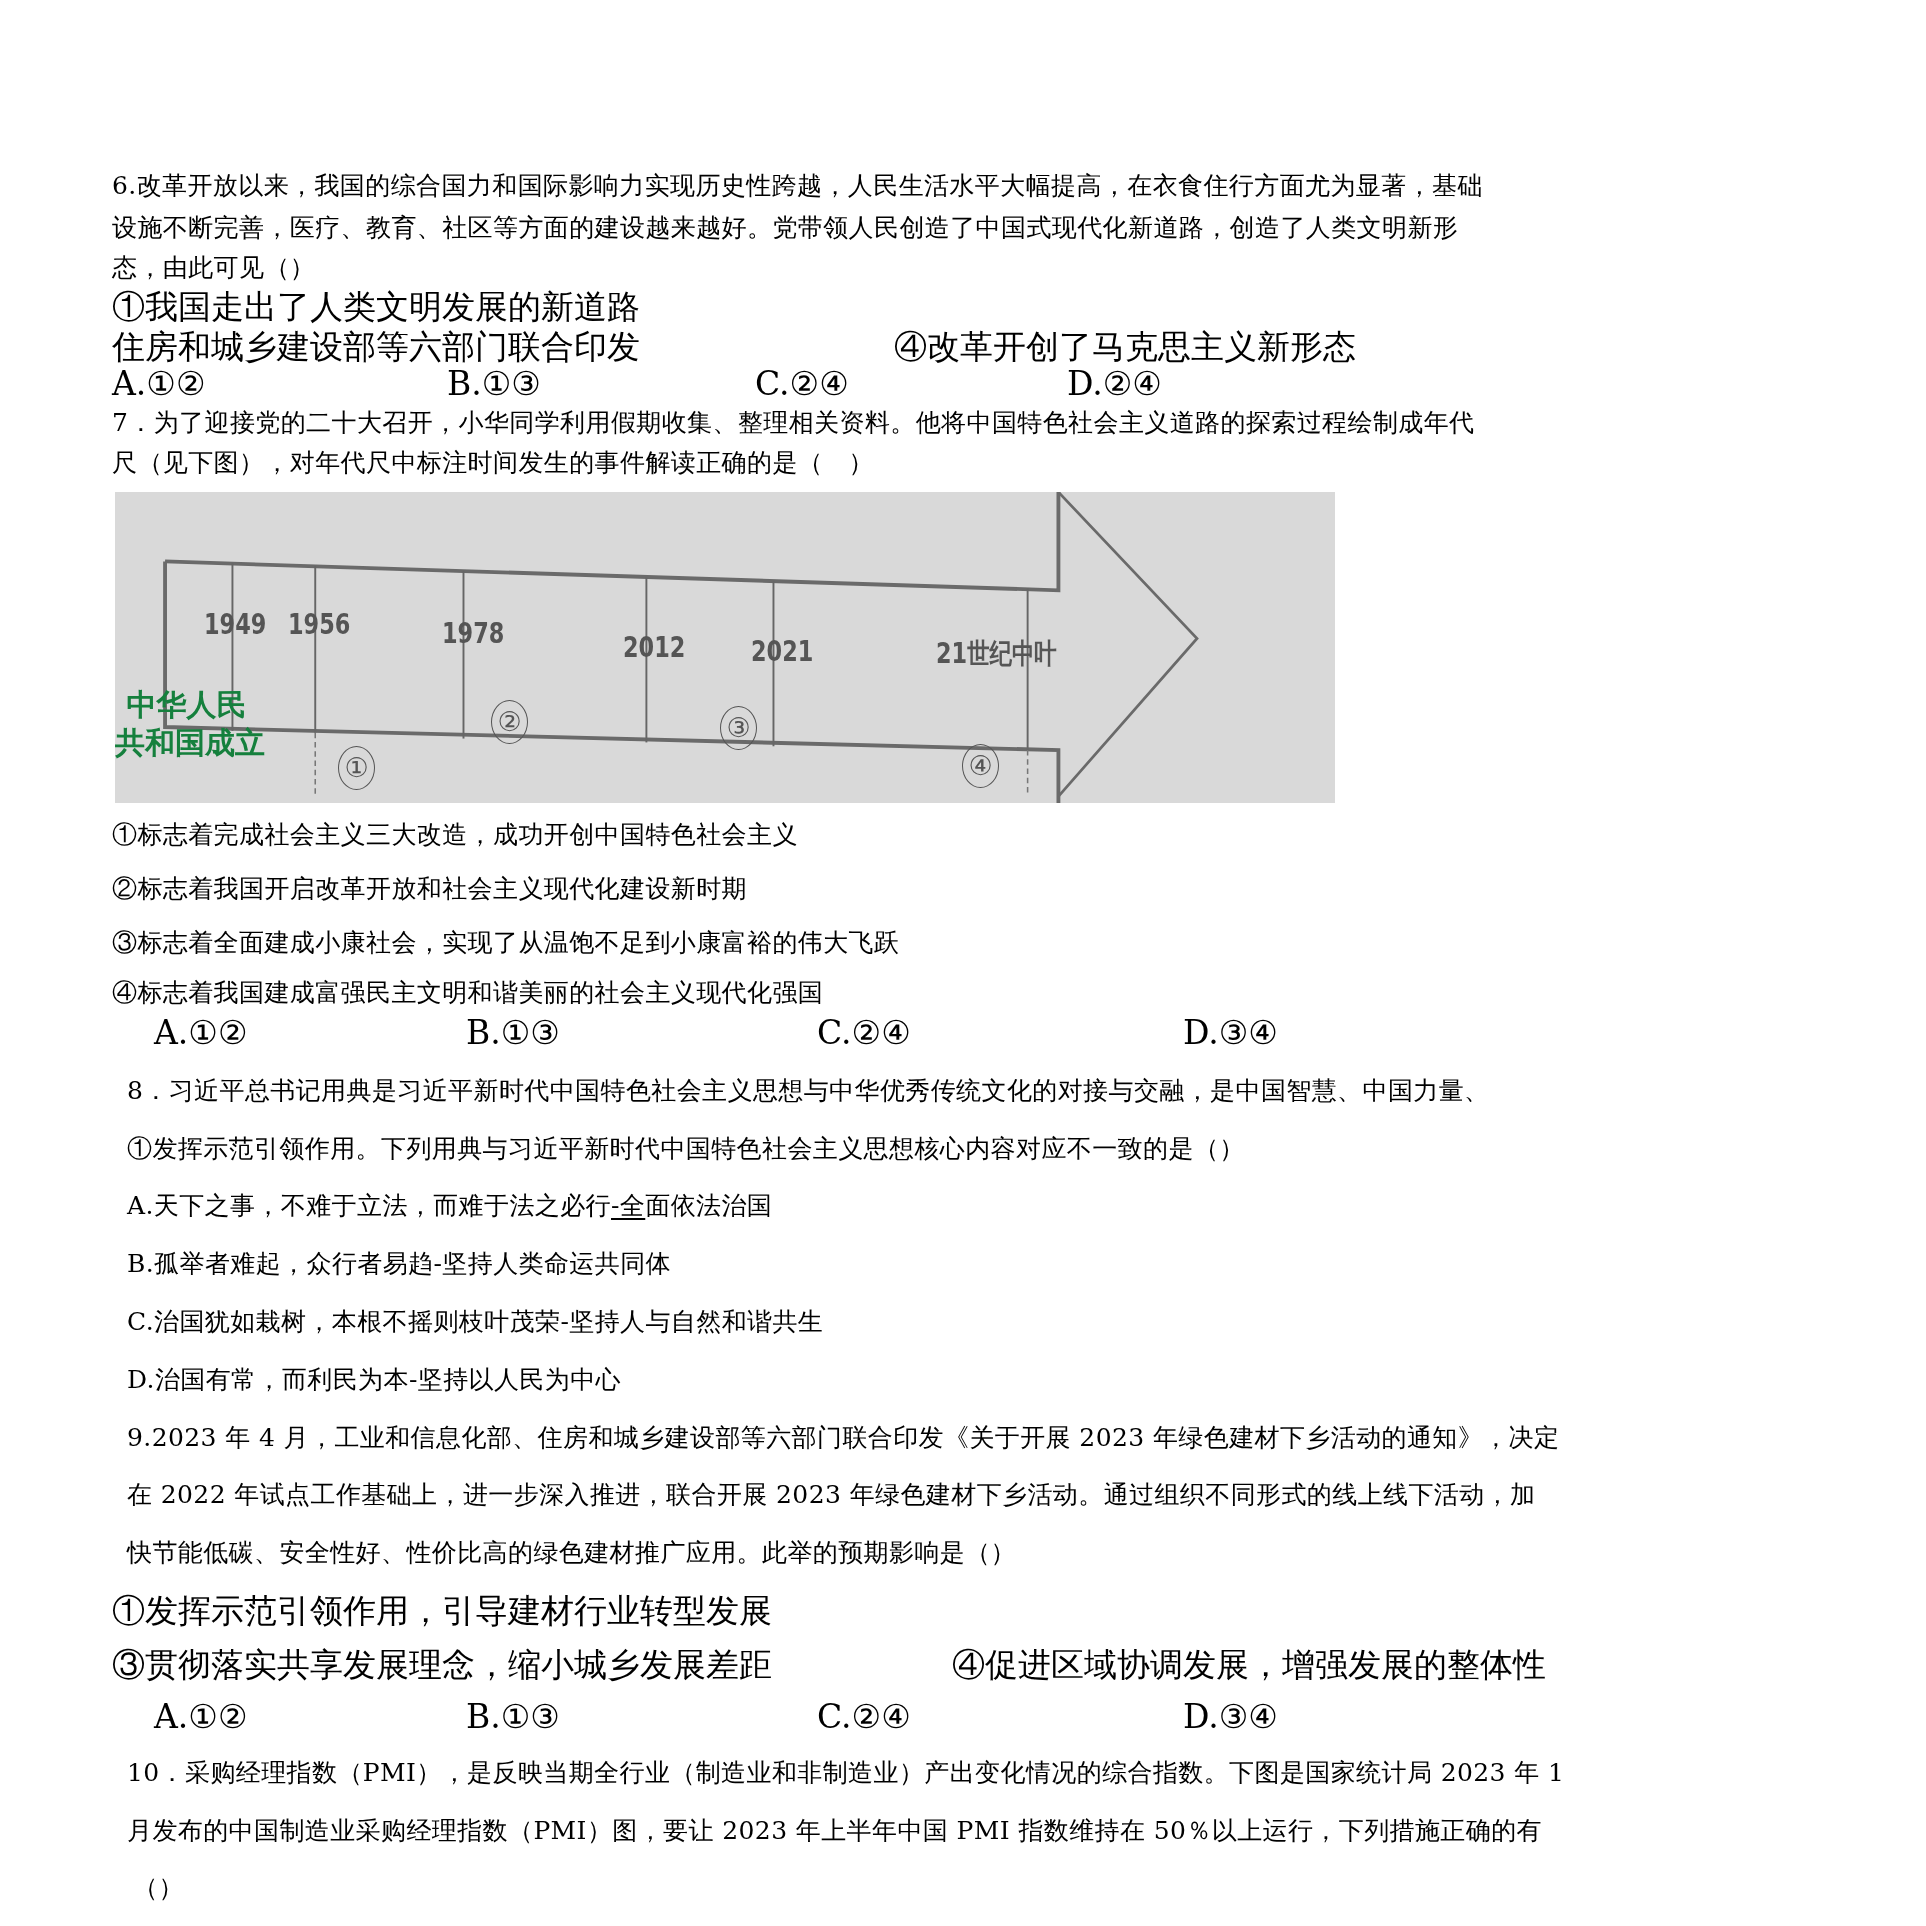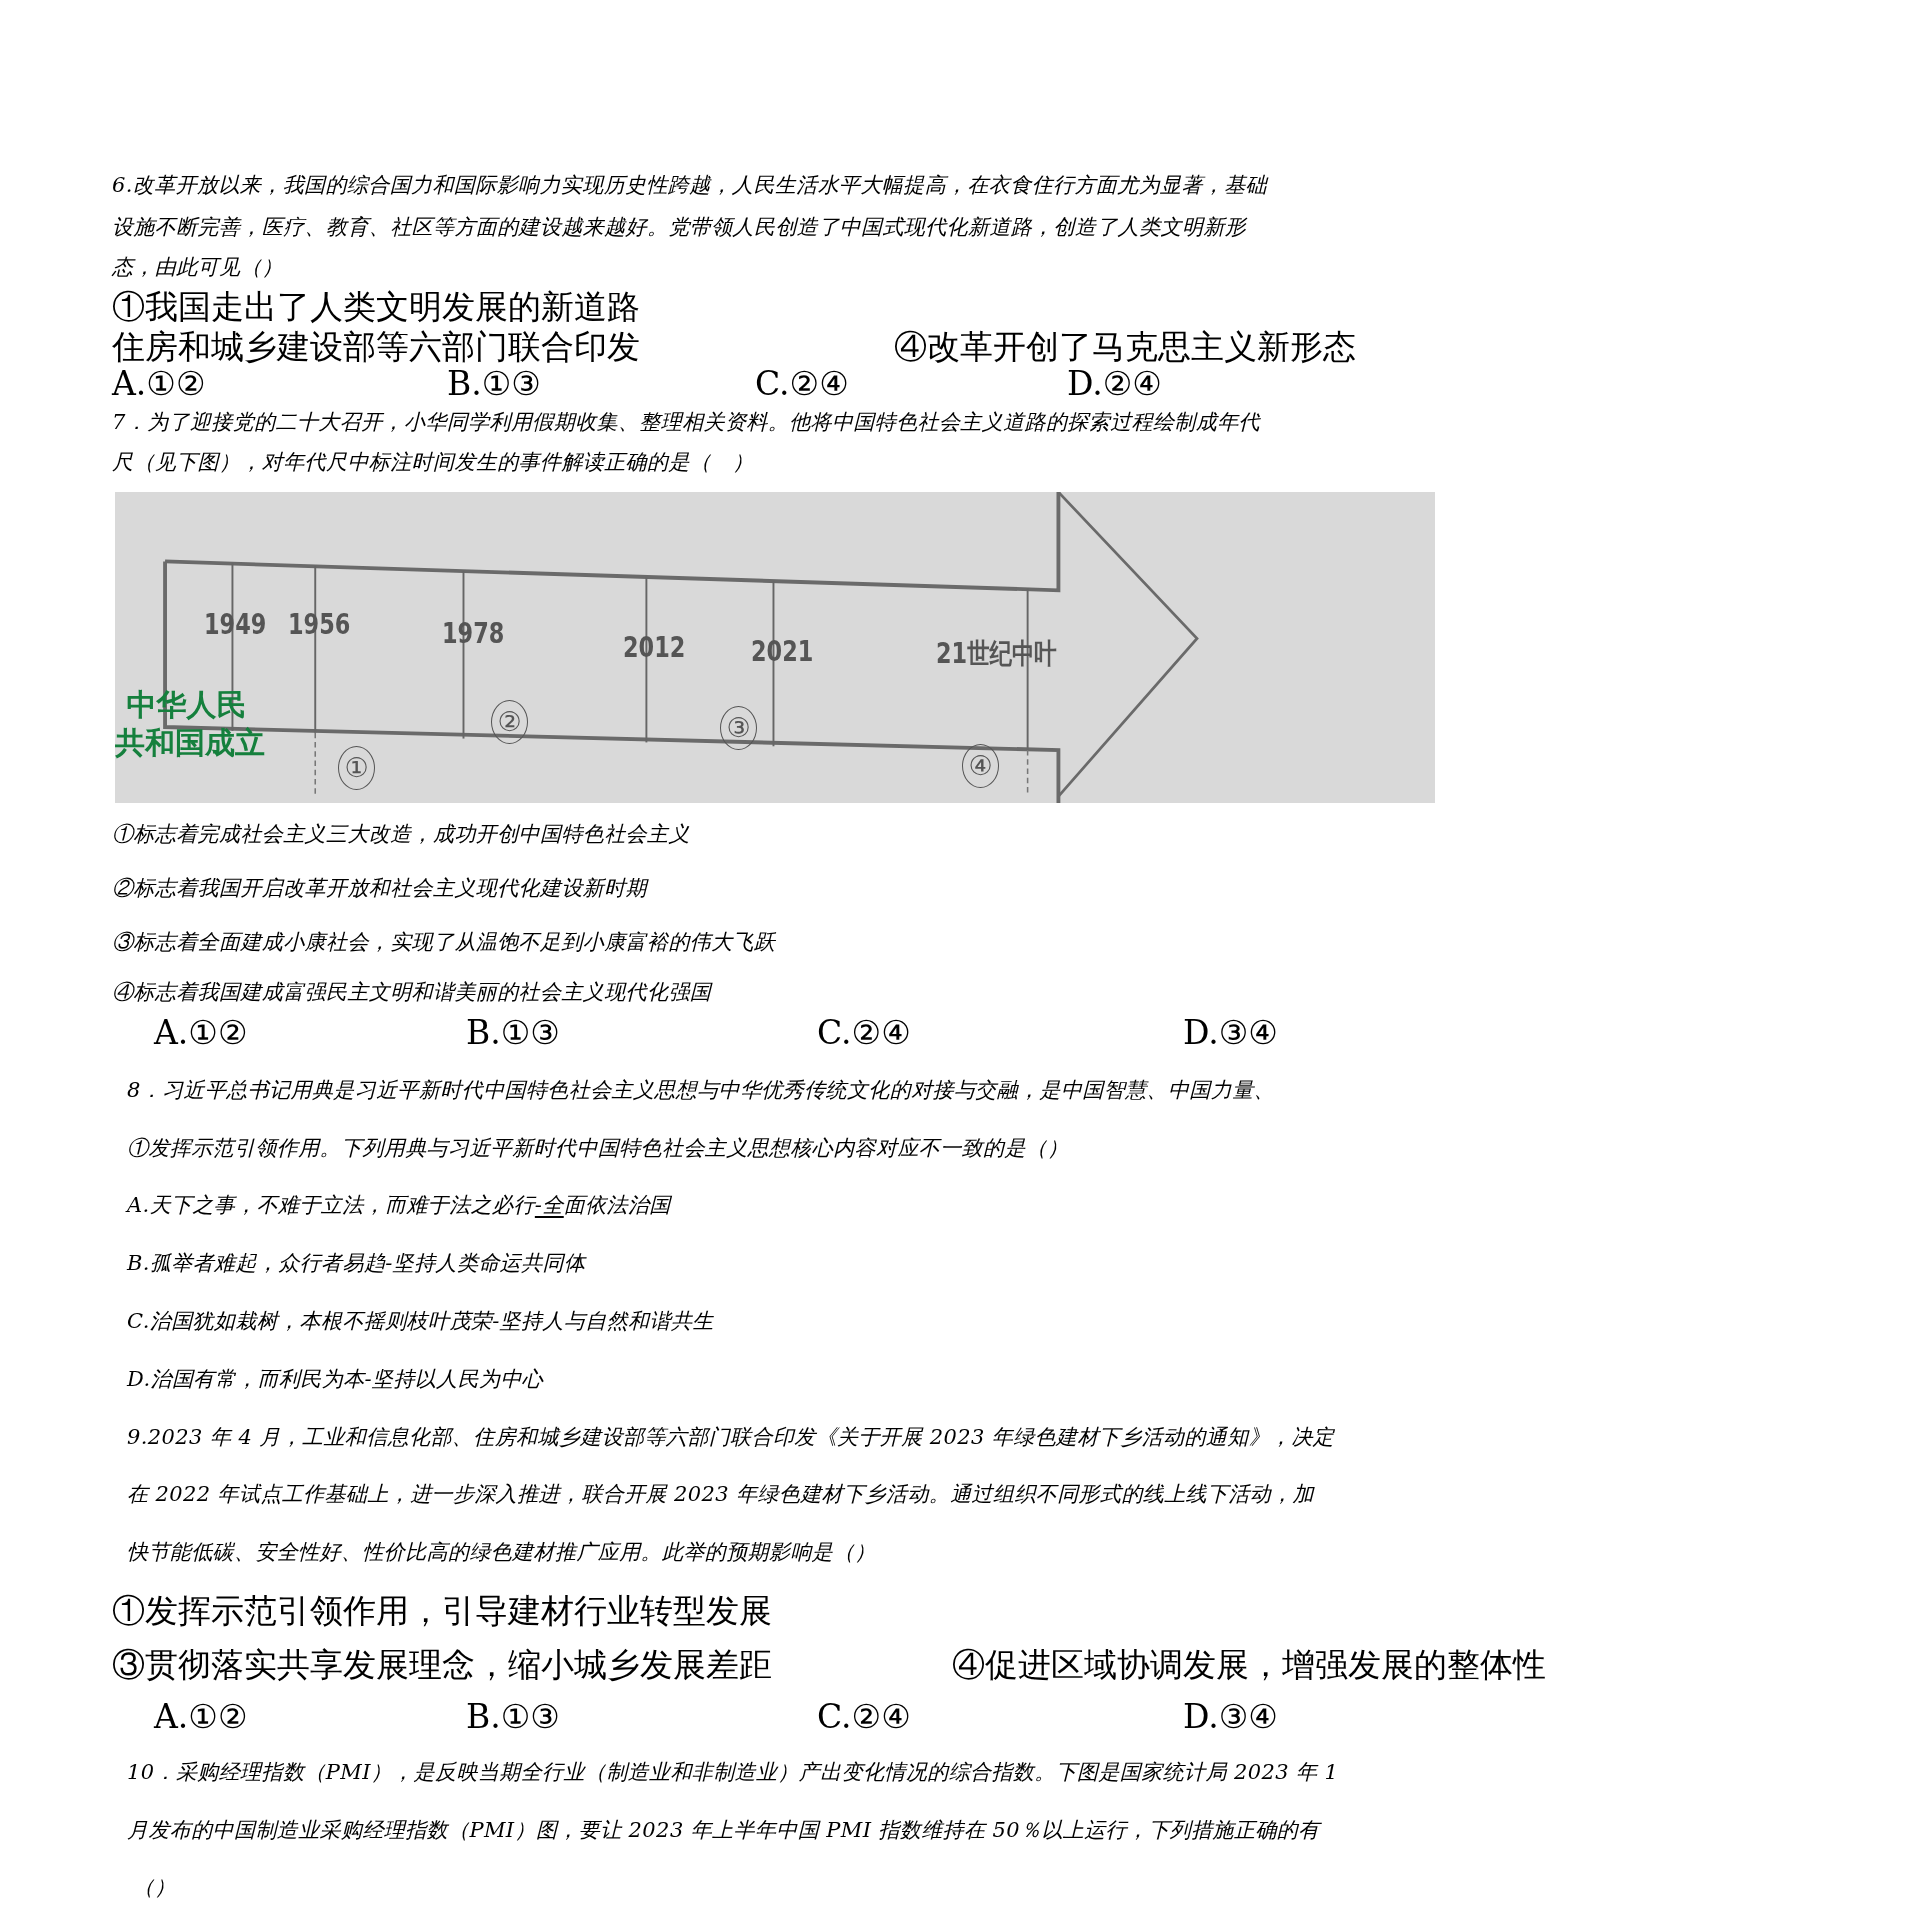--- a/index.html
+++ b/index.html
@@ -1,25 +1,25 @@
 <!DOCTYPE html>
 <html style="font-size:6.2px"><head>
 <meta charset="utf-8">
 <style>
   html, body { margin: 0; padding: 0; background: #ffffff; }
   body { width: 2148px; height: 2703px; position: relative; overflow: hidden;
          font-family: "DejaVu Serif", "Liberation Serif", serif; color: #000; }
-  .line { position: absolute; left: 112px; font-size: 21px; line-height: 39px; white-space: nowrap; letter-spacing: 0.4px; font-style: italic; }
+  .line { position: absolute; left: 112px; font-size: 25px; line-height: 39px; white-space: nowrap; letter-spacing: 0.4px; }
   .indent { left: 127px; }
   .opt-row { position: absolute; font-size: 33px; line-height: 39px; white-space: nowrap; }
   .opt-row span { position: absolute; top: 0; white-space: nowrap; }
   .u { text-decoration: underline; text-decoration-thickness: 2.3px; text-underline-offset: 3.9px; }
 
   
-  .timeline { position: absolute; left: 115px; top: 492px; width: 1320px; height: 311px;
+  .timeline { position: absolute; left: 115px; top: 492px; width: 1220px; height: 311px;
               background: #d9d9d9; overflow: hidden; }
   .timeline svg { position: absolute; left: 0; top: 0; }
   .tl-year { position: absolute; font-family: "DejaVu Sans", sans-serif; font-weight: bold;
              font-size: 28px; color: #555; white-space: nowrap; transform: scaleX(0.8); transform-origin: left top; }
   .tl-note { position: absolute; font-family: "DejaVu Sans", sans-serif; font-weight: bold;
              font-size: 30px; color: #15803d; white-space: nowrap; line-height: 39px; }
   .tl-circ { position: absolute; width: 35px; height: 42px; border: 1.9px solid #555; border-radius: 50%;
              font-family: "DejaVu Sans", sans-serif; font-size: 27px; color: #555; text-align: center; line-height: 42px; }
 </style>
 </head>

